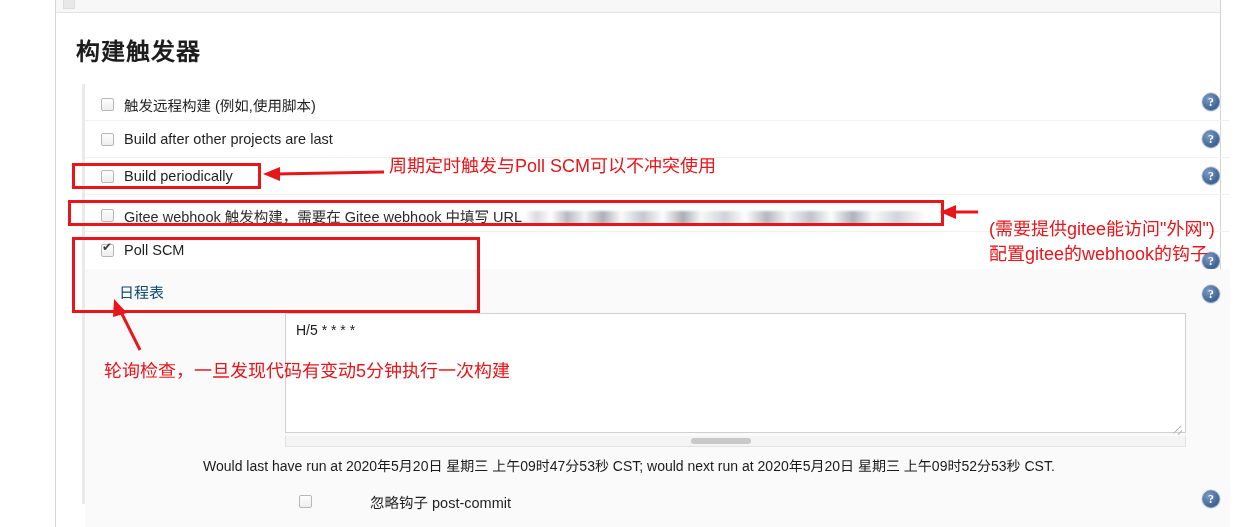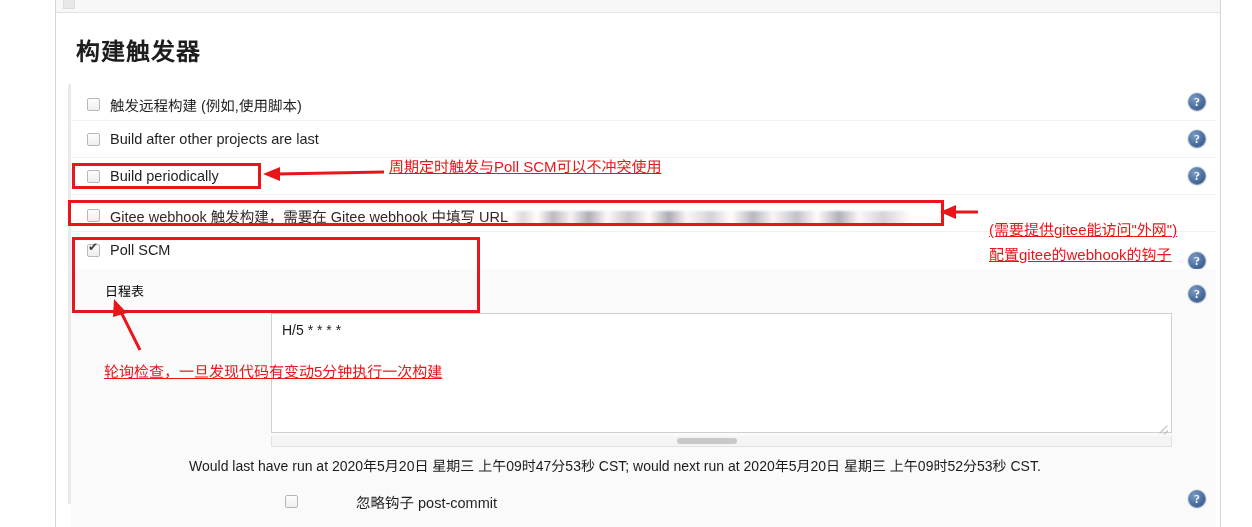--- a/index.html
+++ b/index.html
@@ -42,21 +42,21 @@
     left: 76px; top: 32px;
     font-size: 24px;
     font-weight: bold;
     color: #1d1d1d;
     letter-spacing: 1px;
     text-align: right;
   }
   
   .config-panel {
     position: absolute;
-    left: 68px; top: 84px; width: 1148px; height: 420px;
+    left: 82px; top: 84px; width: 1148px; height: 420px;
     border-left: 3px solid #eaeaea;
     box-sizing: border-box;
   }
   .trigger-row {
     position: relative;
     height: 37px;
     border-bottom: 1px solid #f1f1f1;
     box-sizing: border-box;
   }
   .trigger-row.no-border { border-bottom: none; }
@@ -118,22 +118,22 @@
     border-bottom: 1px solid #ededed;
   }
   .form-row {
     position: relative;
     display: flex;
     min-height: 30px;
   }
   .form-label {
     width: 200px;
     flex: none;
-    font-size: 13px;
-    color: #000000;
+    font-size: 15px;
+    color: #0c4a6e;
     padding: 12px 0 0 34px;
     box-sizing: border-box;
   }
   .form-control { flex: 1; padding-right: 44px; margin-top: 44px; }
   .sched-textarea {
     width: 100%;
     height: 120px;
     border: 1px solid #d0d0d0;
     background: #ffffff;
     box-sizing: border-box;
@@ -208,25 +208,24 @@
   }
   
   .anno { position: absolute; }
   .anno-box {
     border: 3px solid #e8161a;
     box-sizing: border-box;
     background: transparent;
   }
   .anno-text {
     color: #e8161a;
-    font-size: 15px;
+    font-size: 18px;
     line-height: 19px;
     white-space: nowrap;
     font-family: "Liberation Sans", "DejaVu Sans", sans-serif;
-    text-decoration: underline;
   }
   .anno-svg { position: absolute; left: 0; top: 0; overflow: visible; pointer-events: none; }
 </style>
 </head>
 <body>
 
 <div id="root">
 
   <div class="page-frame"></div>
 

